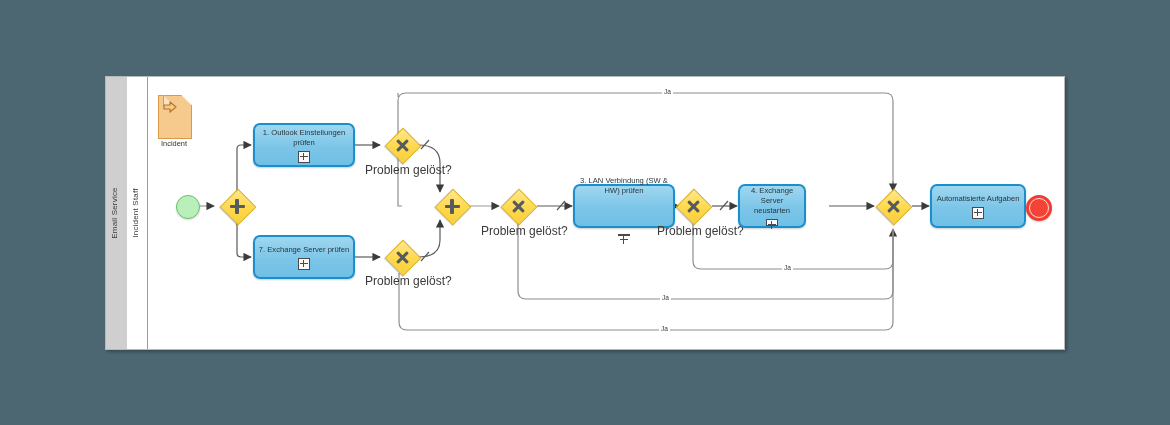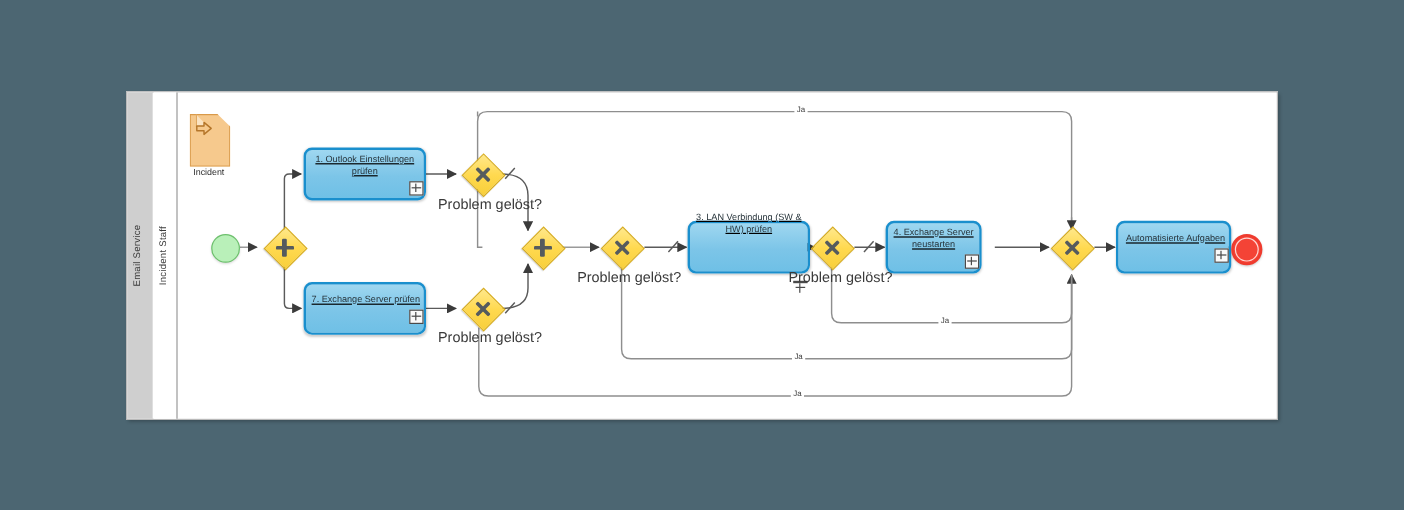--- a/index.html
+++ b/index.html
@@ -39,21 +39,21 @@
 
   .node{position:absolute;}
   
   .task{
     box-sizing:border-box;
     background:linear-gradient(180deg,#9fd7f0 0%, #7cc5e8 55%, #6fc0e6 100%);
     border:2px solid #1a8fcd;
     border-radius:7px;
     box-shadow:0 1px 2px rgba(0,0,0,.2);
     display:flex;flex-direction:column;
-    align-items:flex-end;justify-content:center;text-decoration:underline;
+    align-items:center;justify-content:center;
   }
   .task .tlabel{
     font-size:7.6px;line-height:10px;color:#27343b;text-align:center;
     padding:0 3px;
   }
   .plusmark{
     width:10px;height:10px;margin-top:3px;
     border:1px solid #4a4a4a;background:#fafafa;position:relative;
   }
   .plusmark:before,.plusmark:after{
@@ -267,21 +267,21 @@
 
     <div class="node gw" style="left:572px;top:114px;">
       <div class="dia"></div>
       <div class="mk">
         <span class="x1"></span>
           <span class="x2"></span>
       </div>
     </div>
     <div class="flab" style="left:551px;top:147px;">Problem gelöst?</div>
 
-    <div class="node task" style="left:632px;top:107px;width:80px;height:44px;">
+    <div class="node task" style="left:632px;top:107px;width:68px;height:44px;">
       <div class="tlabel">4. Exchange Server neustarten</div>
       <div class="plusmark"></div>
     </div>
 
     <div class="node gw" style="left:772px;top:114px;">
       <div class="dia"></div>
       <div class="mk">
         <span class="x1"></span>
           <span class="x2"></span>
       </div>

